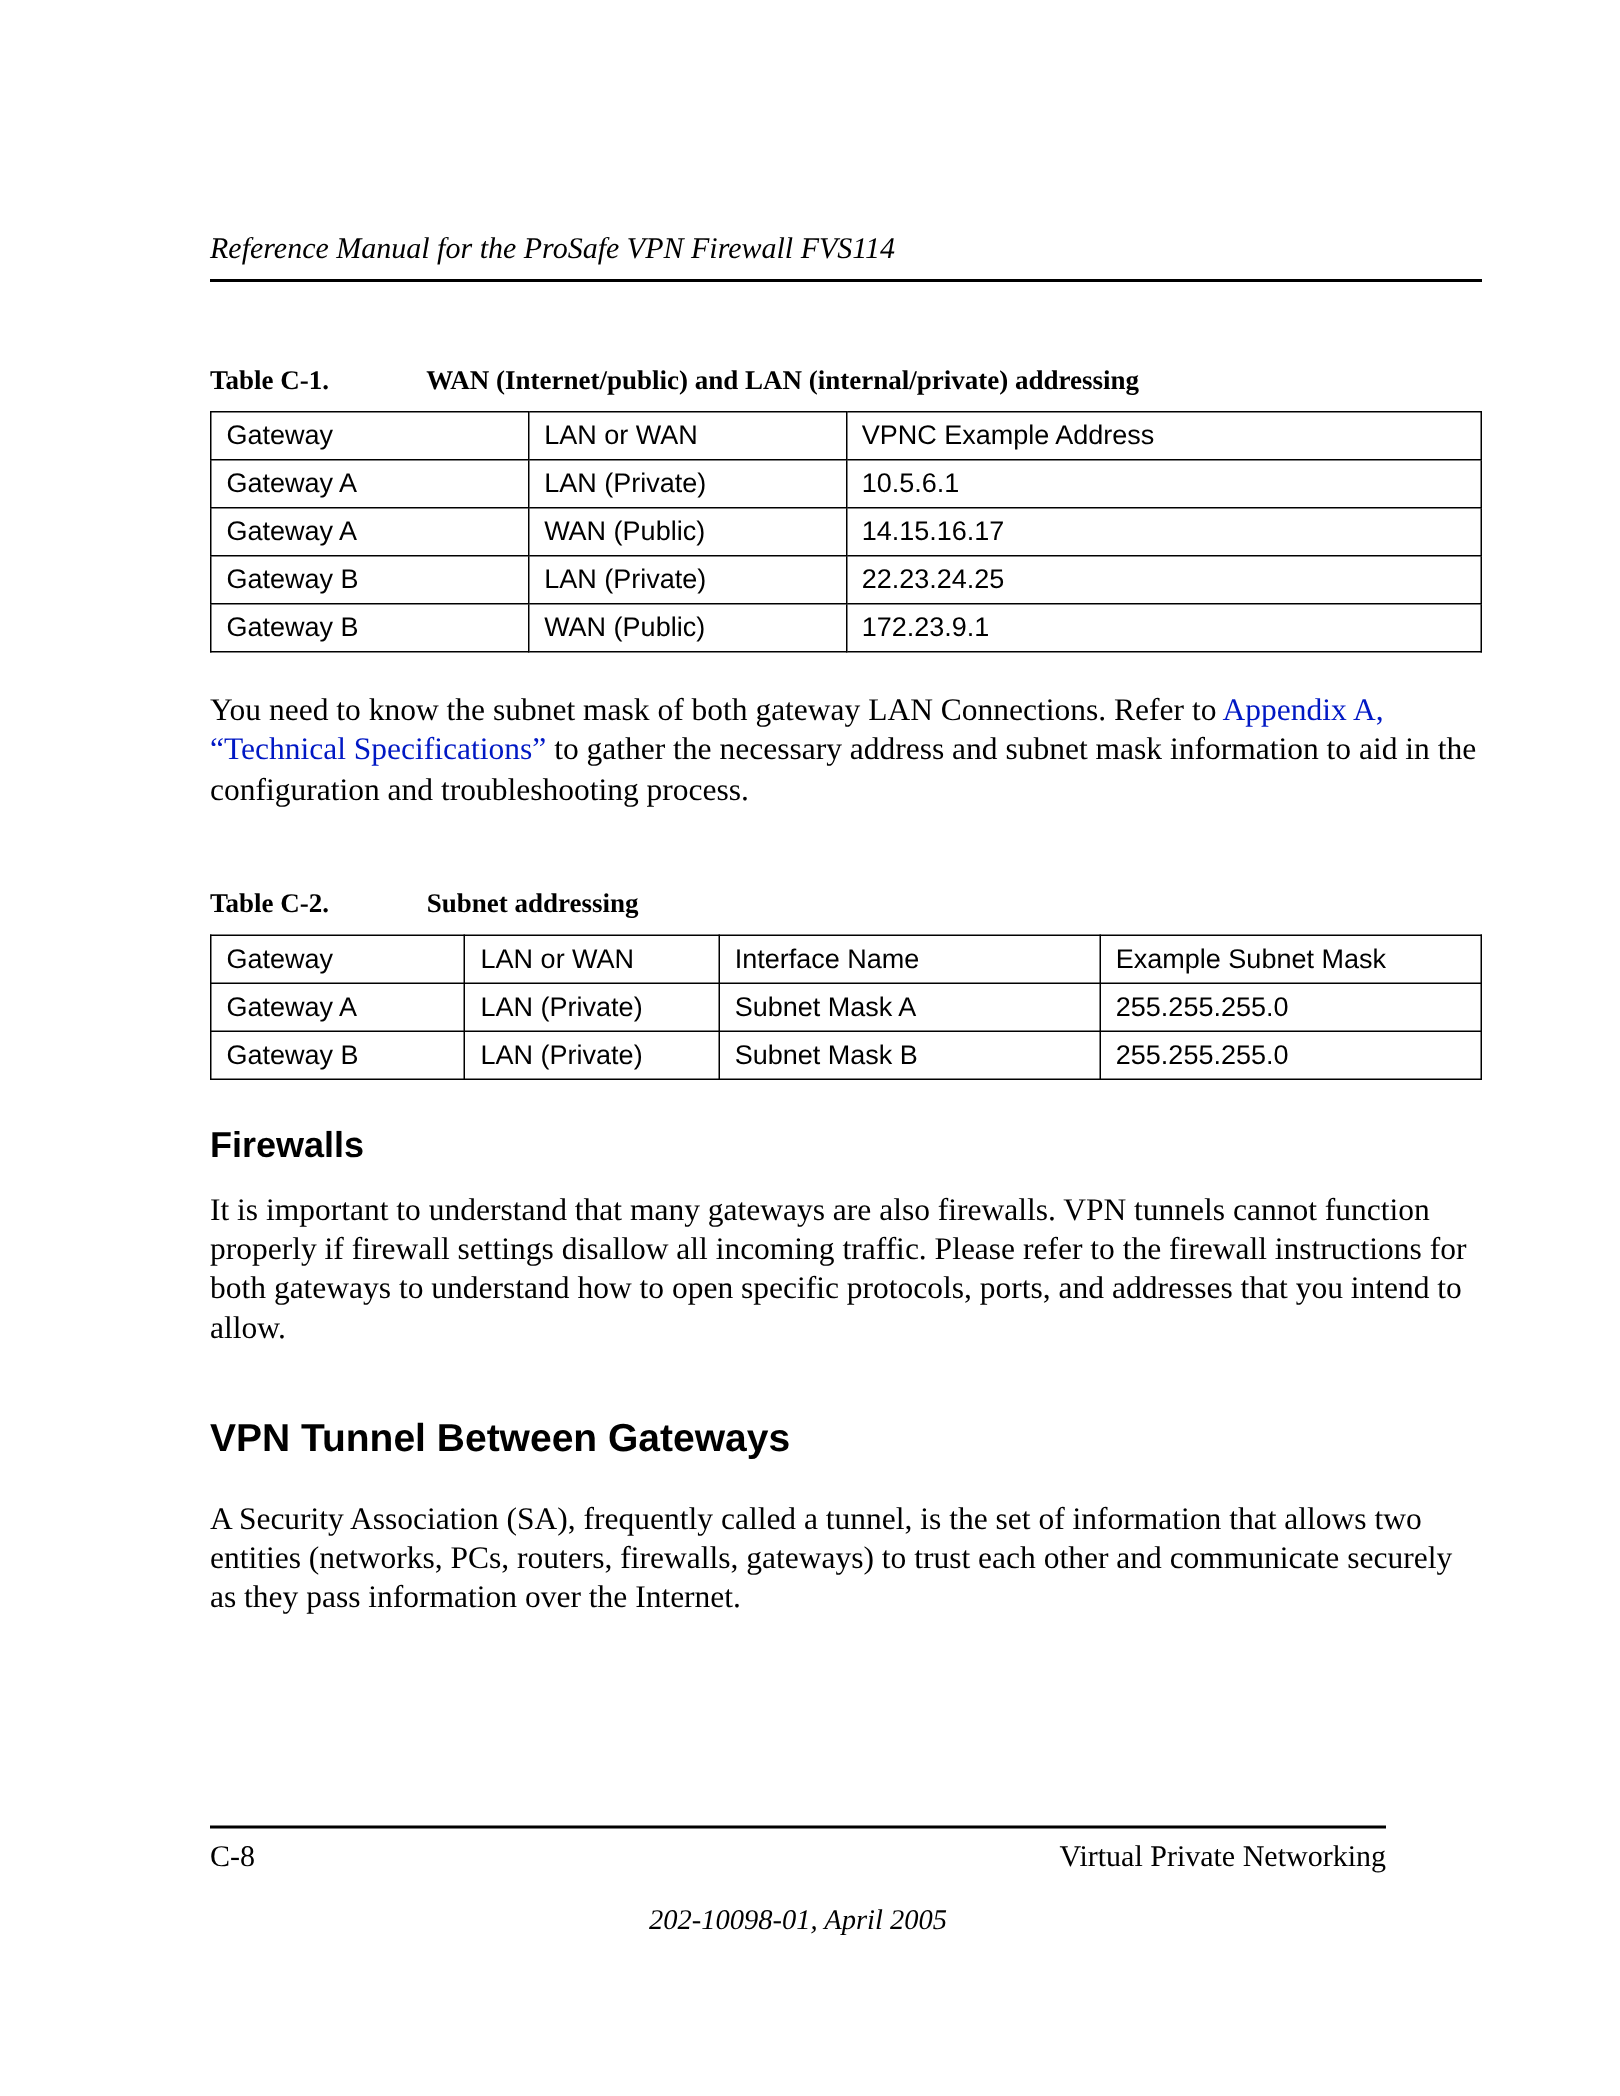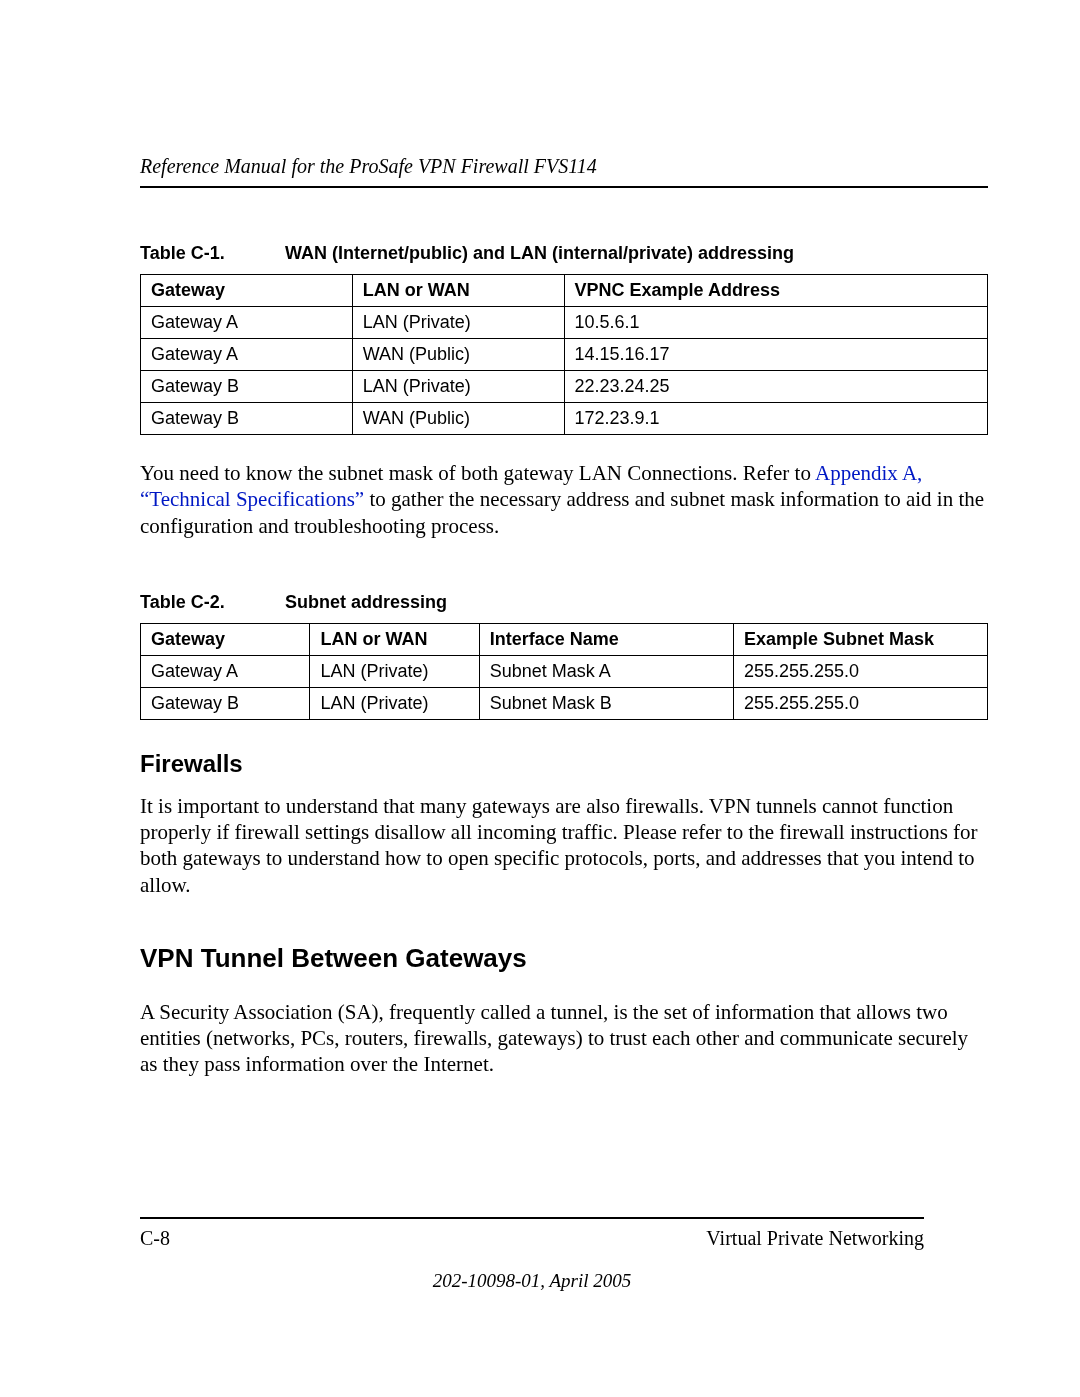--- a/index.html
+++ b/index.html
@@ -20,41 +20,41 @@
     font-style: italic;
     font-size: 20px;
     margin-bottom: 8px;
   }
   .top-rule, .bot-rule {
     border: none;
     border-top: 2px solid #000;
     margin: 0;
   }
   .table-caption {
-    font-family: Liberation Sans, sans-serif;
+    font-family: Liberation Serif, serif;
     font-weight: bold;
     font-size: 18px;
     margin-top: 55px;
     margin-bottom: 10px;
   }
   .table-caption .num { display: inline-block; width: 140px; }
   table.data {
     width: 100%;
     border-collapse: collapse;
     font-family: Arial, Helvetica, sans-serif;
     font-size: 18px;
   }
   table.data th, table.data td {
     border: 1px solid #000;
     text-align: left;
     padding: 5px 10px;
     font-weight: normal;
   }
   table.data th {
-    font-weight: bold;
+    font-weight: normal;
   }
   .body-para {
     font-size: 21px;
     line-height: 1.25;
     margin-top: 25px;
   }
   .link { color: #0018c4; }
   .sect-minor {
     font-family: Arial, Helvetica, sans-serif;
     font-weight: bold;

